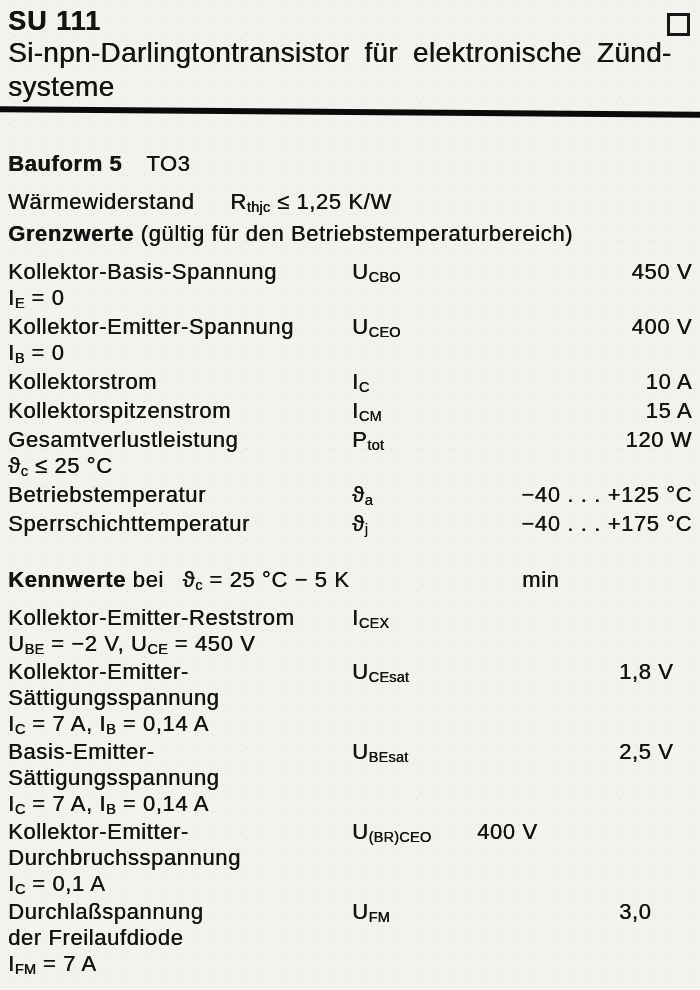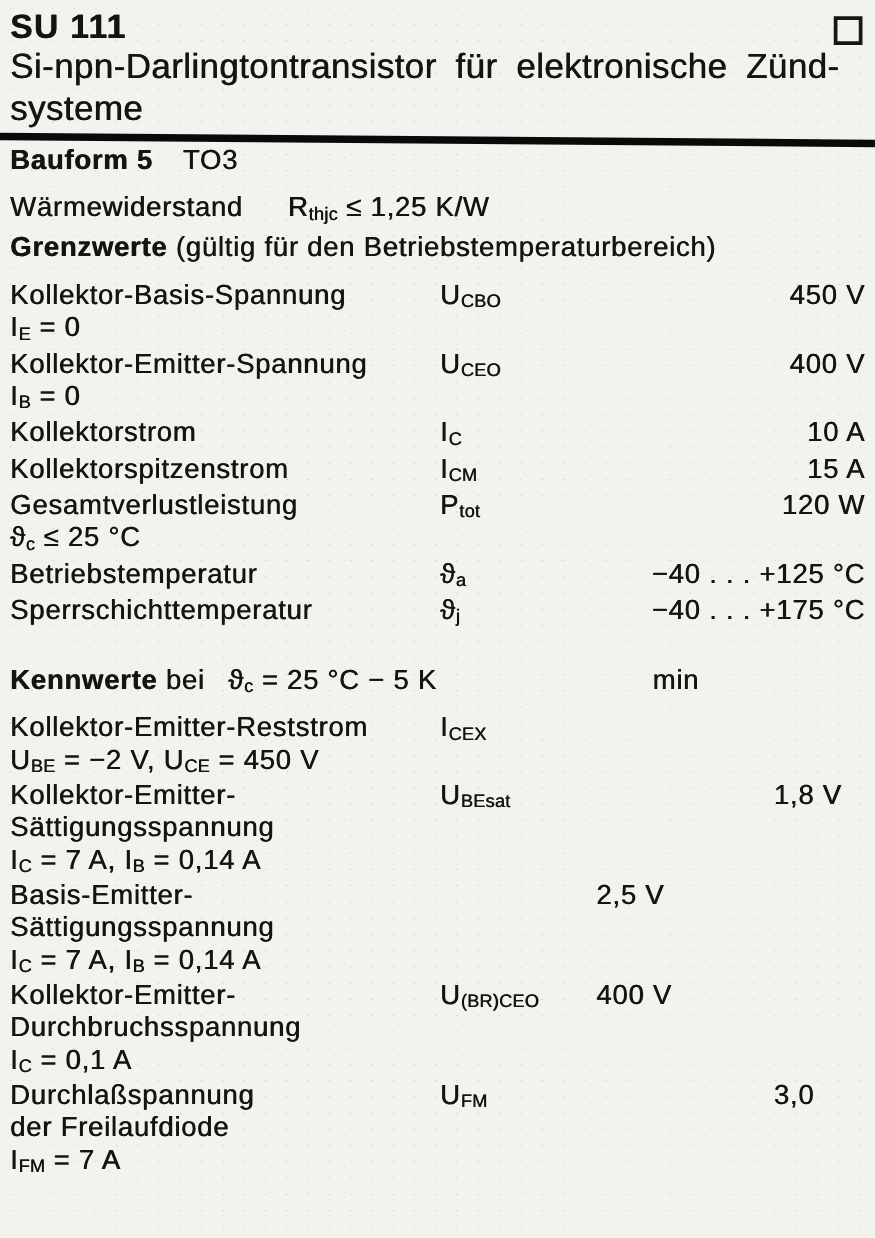--- a/index.html
+++ b/index.html
@@ -23,21 +23,21 @@
   sub { font-size:0.66em; vertical-align:-0.18em; letter-spacing:0.2px; line-height:0; }
   b, .bold { font-weight:700; }
 
   
   .partno { padding-top:6px; font-size:27px; line-height:30px; font-weight:700; letter-spacing:1px; }
   .title  { font-size:28px; line-height:34px; letter-spacing:0.3px; word-spacing:7px; }
   .corner-box { position:absolute; top:13px; right:10px; width:23px; height:23px; border:3px solid #161616; }
   .rule { height:6px; background:#0a0a0a; margin:5px -8px 0 -8px; transform:rotate(0.45deg); }
 
   
-  .bauform { }
+  .bauform { margin-top:36px; }
   .bauform .code { margin-left:24px; font-weight:400; }
   .thermal { margin-top:12px; }
   .thermal .formula { margin-left:36px; }
   .grenz-head { margin-top:6px; }
 
   
   .rows { margin-top:12px; }
   .row { margin-bottom:3px; }
   .lim-row { display:grid; grid-template-columns:344px 160px 1fr; }
   .lim-row .val { text-align:right; white-space:nowrap; }
@@ -130,27 +130,28 @@
 
   <div class="ken-rows" id="ken-rows">
   <div class="ken-row">
     <div class="cell label">Kollektor-Emitter-Reststrom<br>U<sub>BE</sub> = −2 V, U<sub>CE</sub> = 450 V</div>
     <div class="cell sym">I<sub>CEX</sub></div>
     <div class="cell min"></div>
   </div>
 
   <div class="ken-row">
     <div class="cell label">Kollektor-Emitter-<br>Sättigungsspannung<br>I<sub>C</sub> = 7 A, I<sub>B</sub> = 0,14 A</div>
-    <div class="cell sym">U<sub>BEsat</sub></div>
+    <div class="cell sym">U<sub>CEsat</sub></div>
     <div class="cell min"></div>
     <div class="cell max">1,8 V</div>
   </div>
 
   <div class="ken-row">
     <div class="cell label">Basis-Emitter-<br>Sättigungsspannung<br>I<sub>C</sub> = 7 A, I<sub>B</sub> = 0,14 A</div>
+    <div class="cell sym">U<sub>BEsat</sub></div>
     <div class="cell min"></div>
     <div class="cell max">2,5 V</div>
   </div>
 
   <div class="ken-row">
     <div class="cell label">Kollektor-Emitter-<br>Durchbruchsspannung<br>I<sub>C</sub> = 0,1 A</div>
     <div class="cell sym">U<sub>(BR)CEO</sub></div>
     <div class="cell min">400 V</div>
     <div class="cell max"></div>
   </div>

